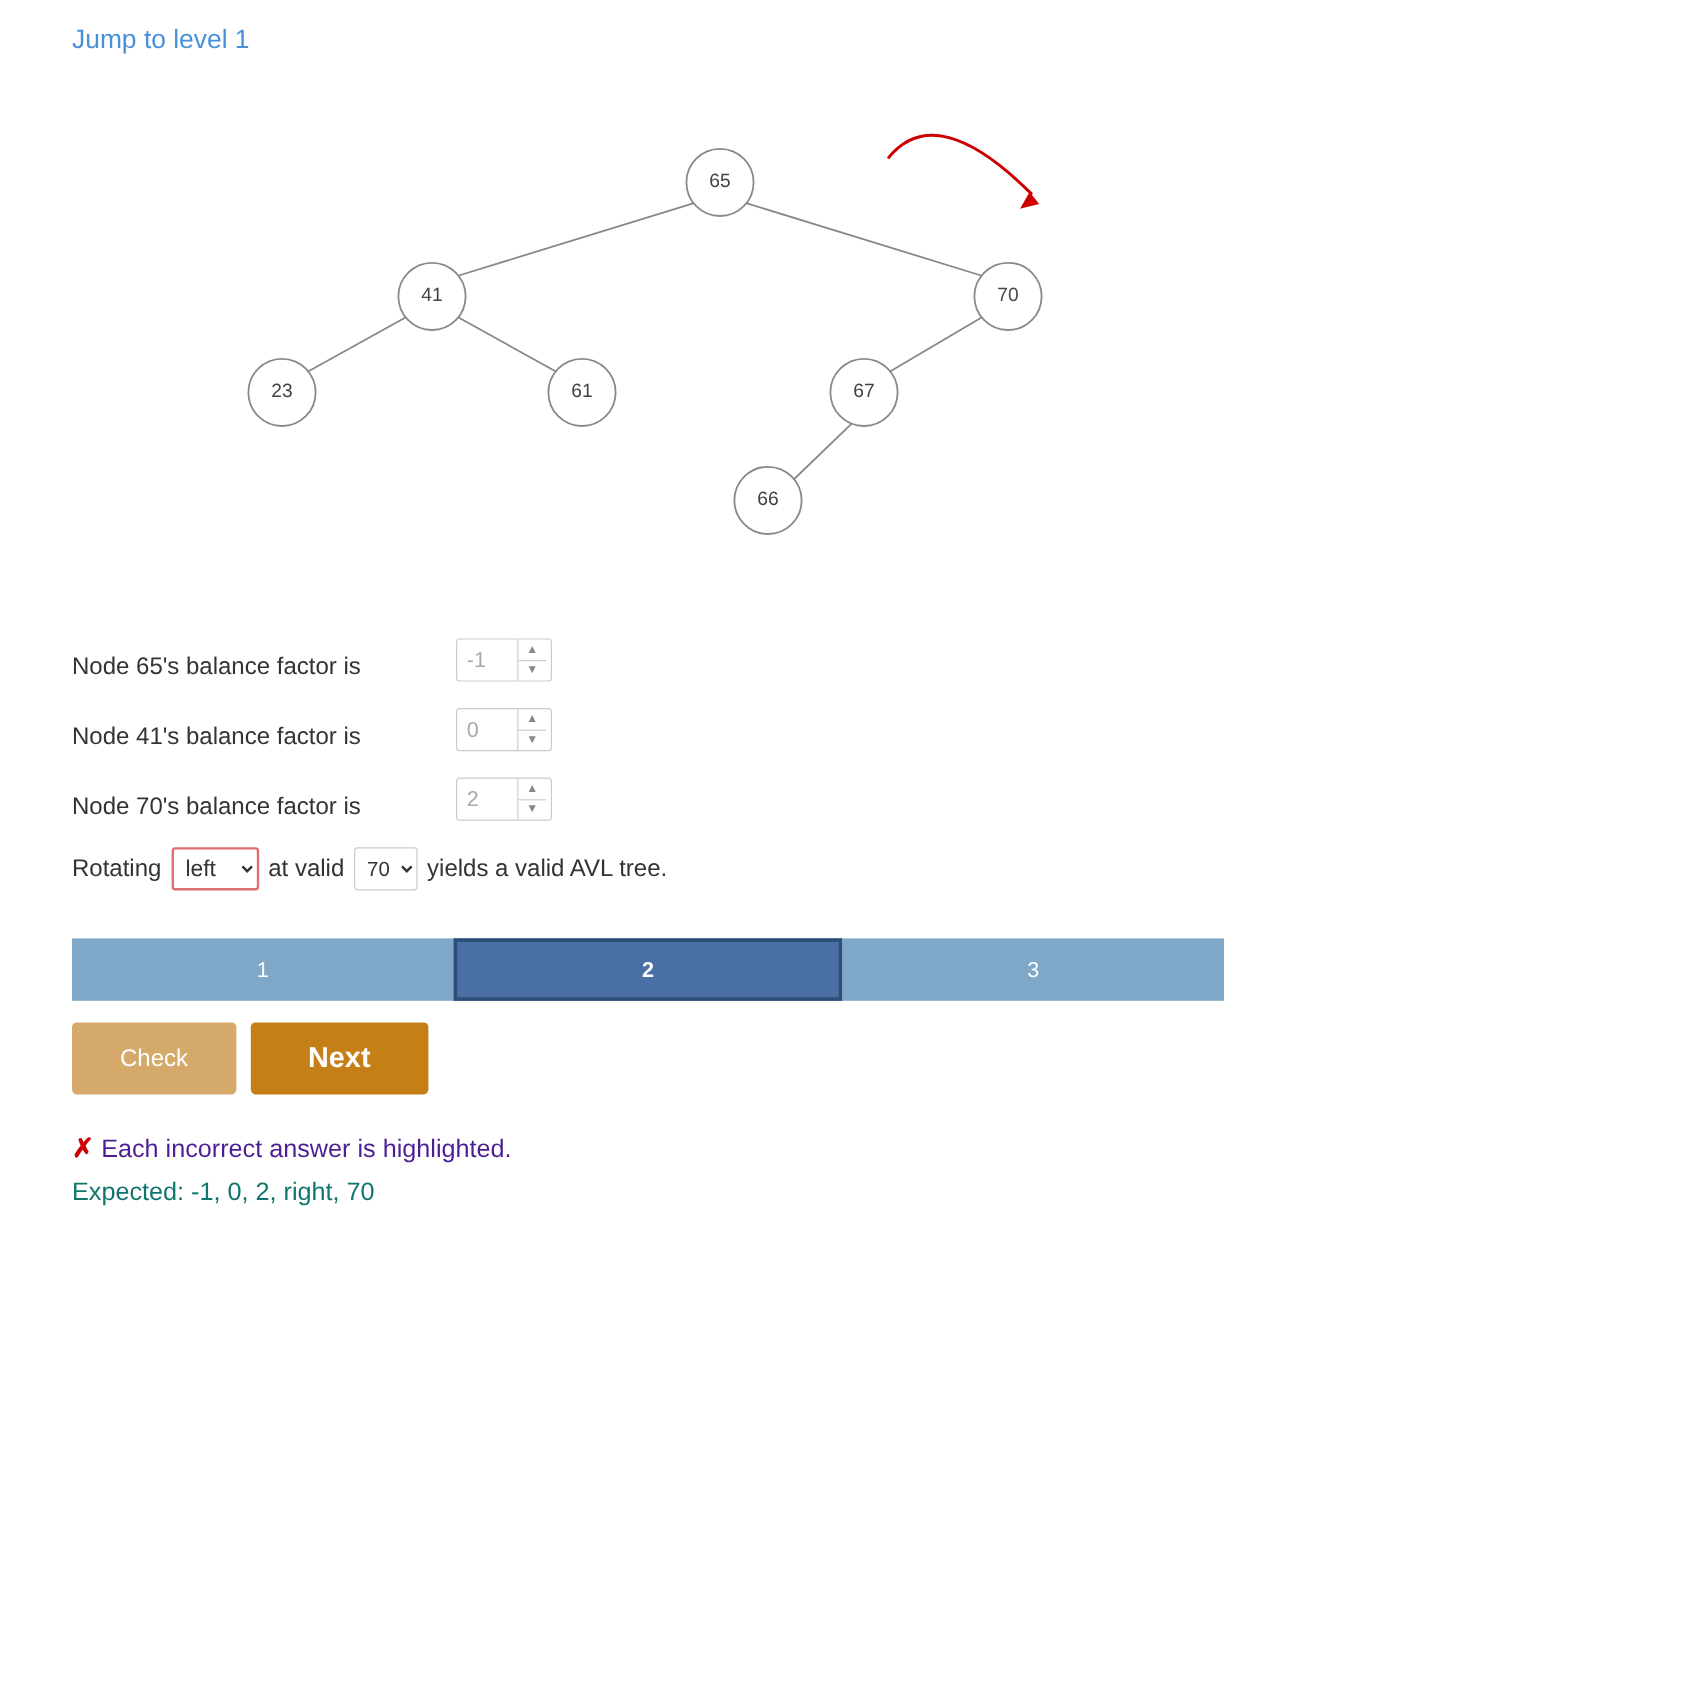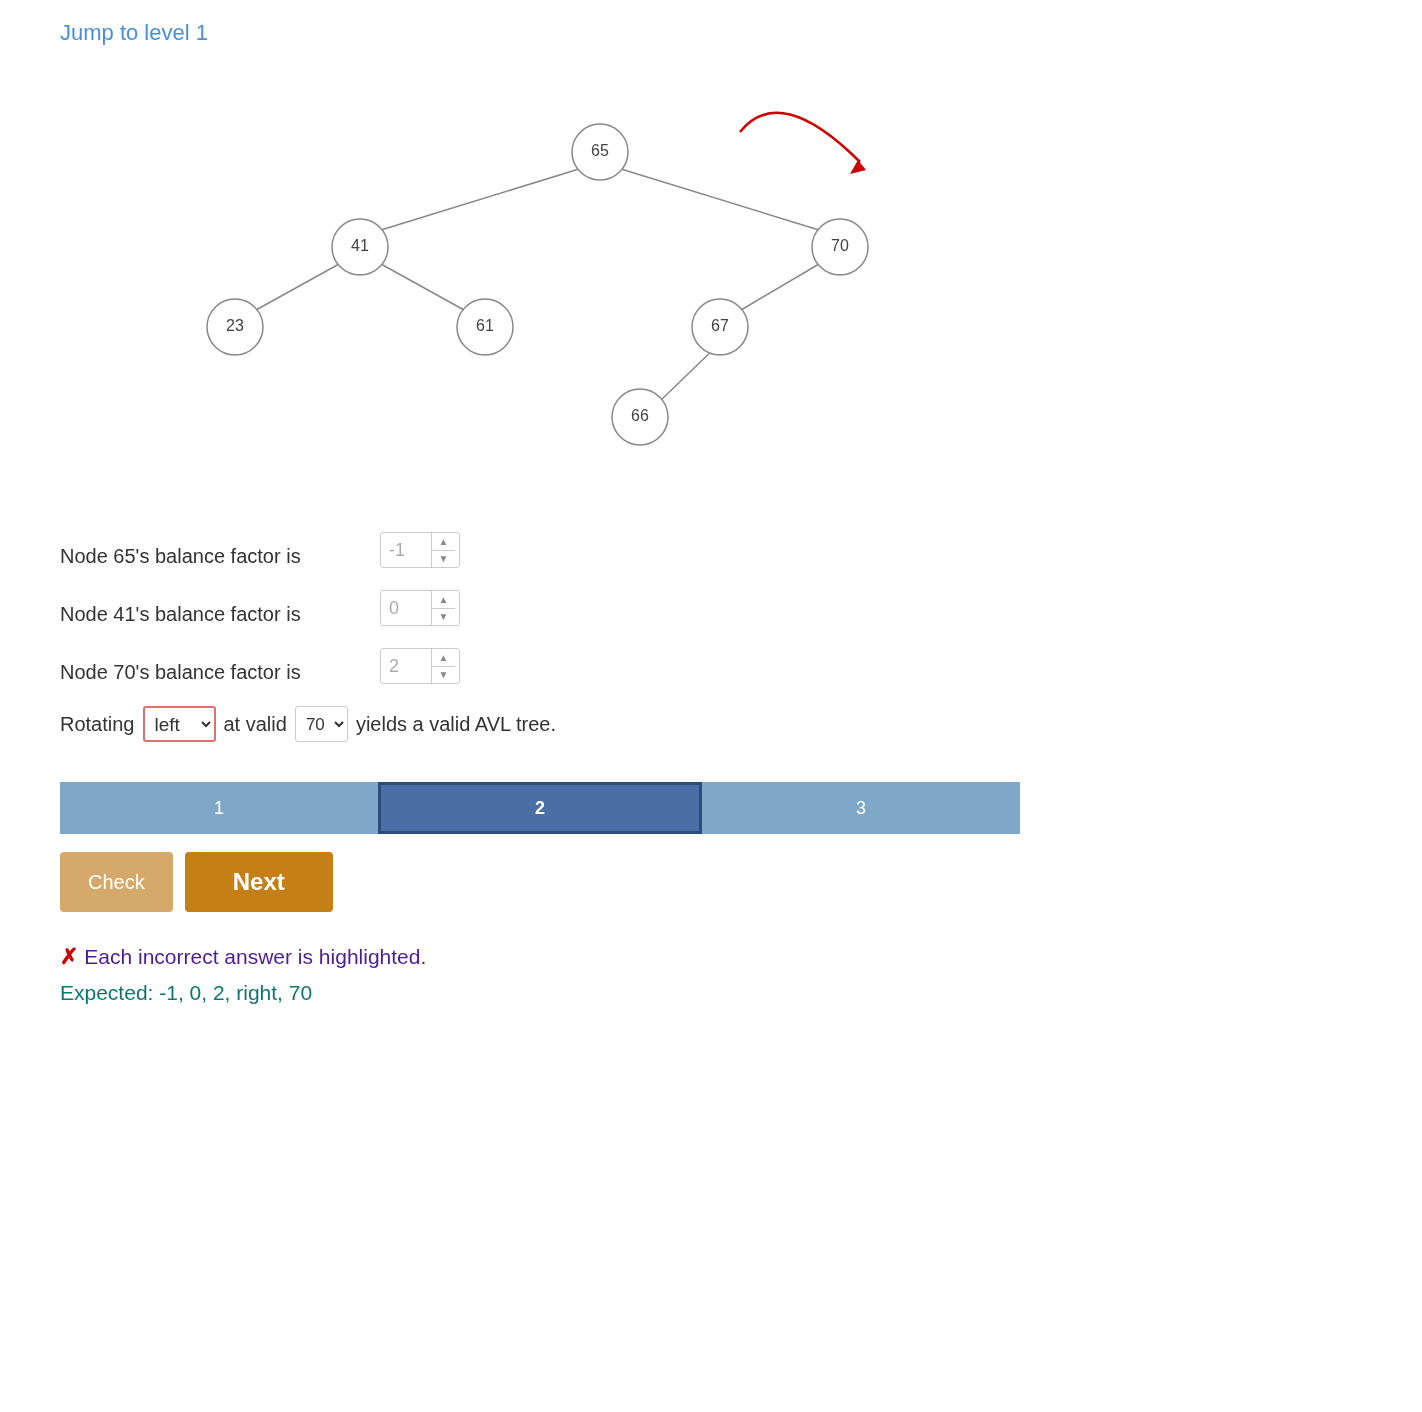--- a/index.html
+++ b/index.html
@@ -153,21 +153,21 @@
       gap: 12px;
       margin-top: 18px;
     }
 
     .btn-check {
       background: #d4a96a;
       color: #fff;
       border: none;
       border-radius: 4px;
       font-size: 20px;
-      padding: 16px 28px;
+      padding: 16px 40px;
       cursor: pointer;
       font-weight: normal;
     }
 
     .btn-next {
       background: #c47f17;
       color: #fff;
       border: none;
       border-radius: 4px;
       font-size: 24px;

